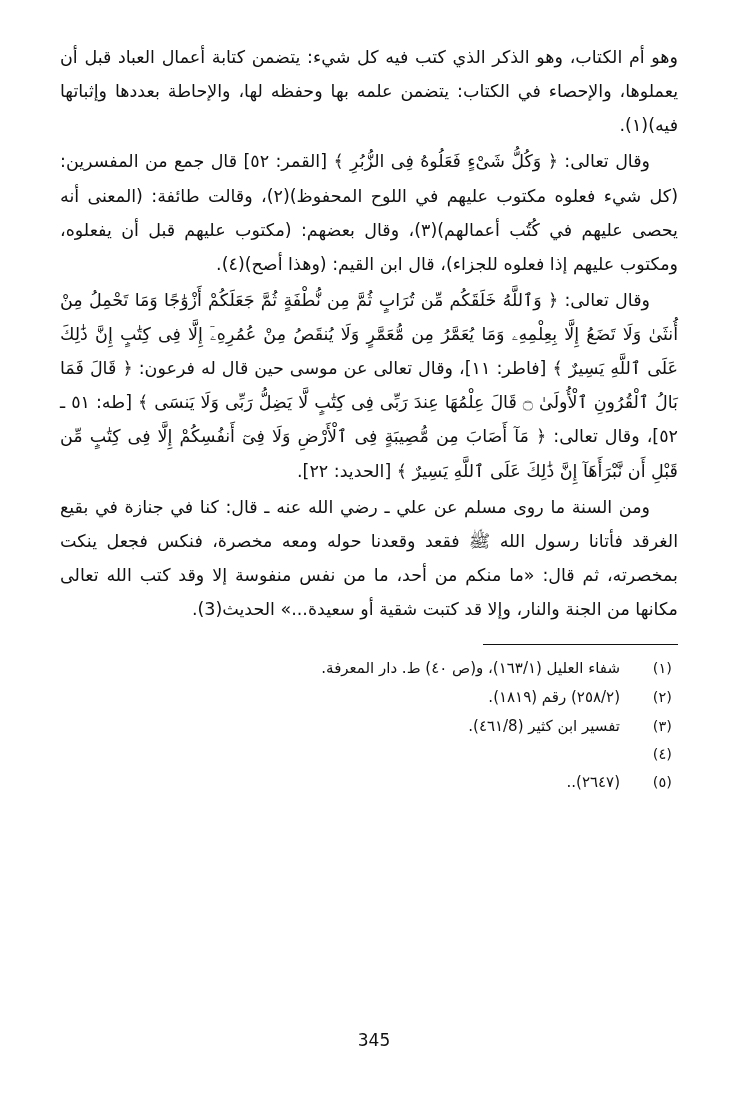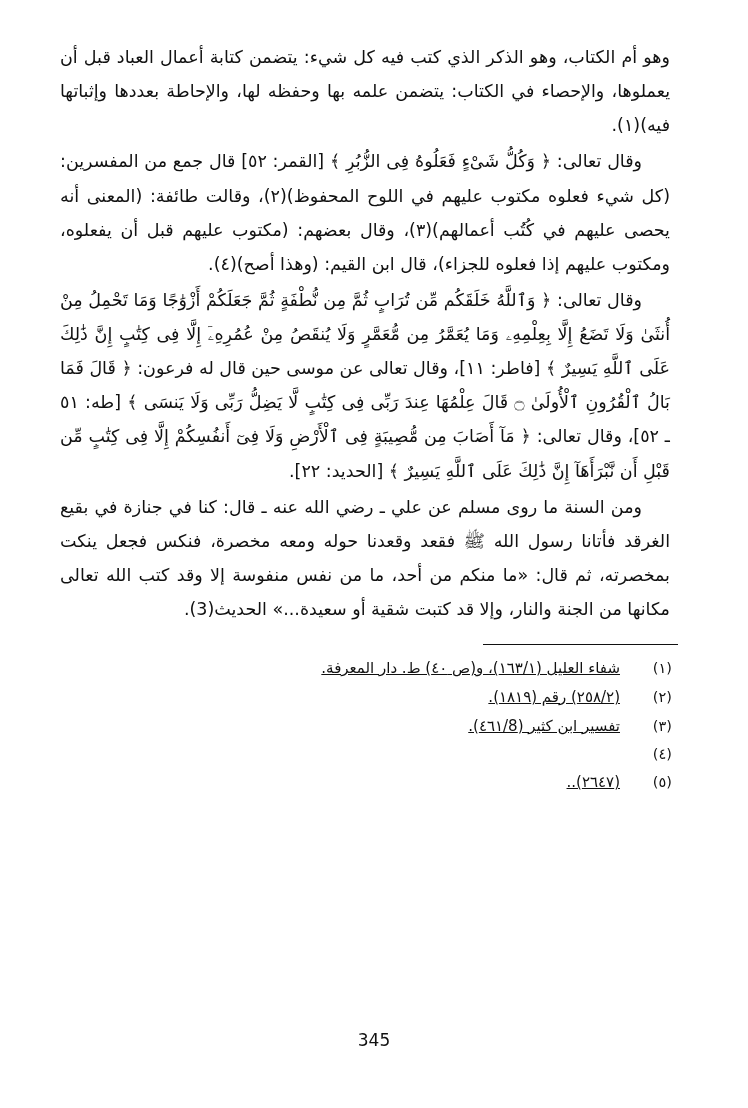--- a/index.html
+++ b/index.html
@@ -21,21 +21,21 @@
     box-sizing: border-box;
     padding: 40px 70px 20px 60px;
     direction: rtl;
     text-align: justify;
   }
   .body-text {
     font-size: 17.5px;
     line-height: 1.95;
   }
   p.para {
-    margin: 0 8px 2px 0;
+    margin: 0 0 2px 0;
     text-align: justify;
     text-align-last: right;
     text-indent: 28px;
   }
   p.para.noindent {
     text-indent: 0;
   }
   .sep {
     margin: 18px 0 10px auto;
     width: 195px;
@@ -56,21 +56,20 @@
   }
   .fnnum {
     flex: 0 0 44px;
     text-align: right;
     padding-left: 8px;
     font-size: 14.5px;
   }
   .fntext {
     flex: 1 1 auto;
     text-align: right;
-    text-decoration: underline;
   }
   .fntext .cont {
     display: block;
     text-align: right;
     padding-left: 40px;
   }
   .pagenum {
     position: absolute;
     bottom: 58px;
     left: 0;

